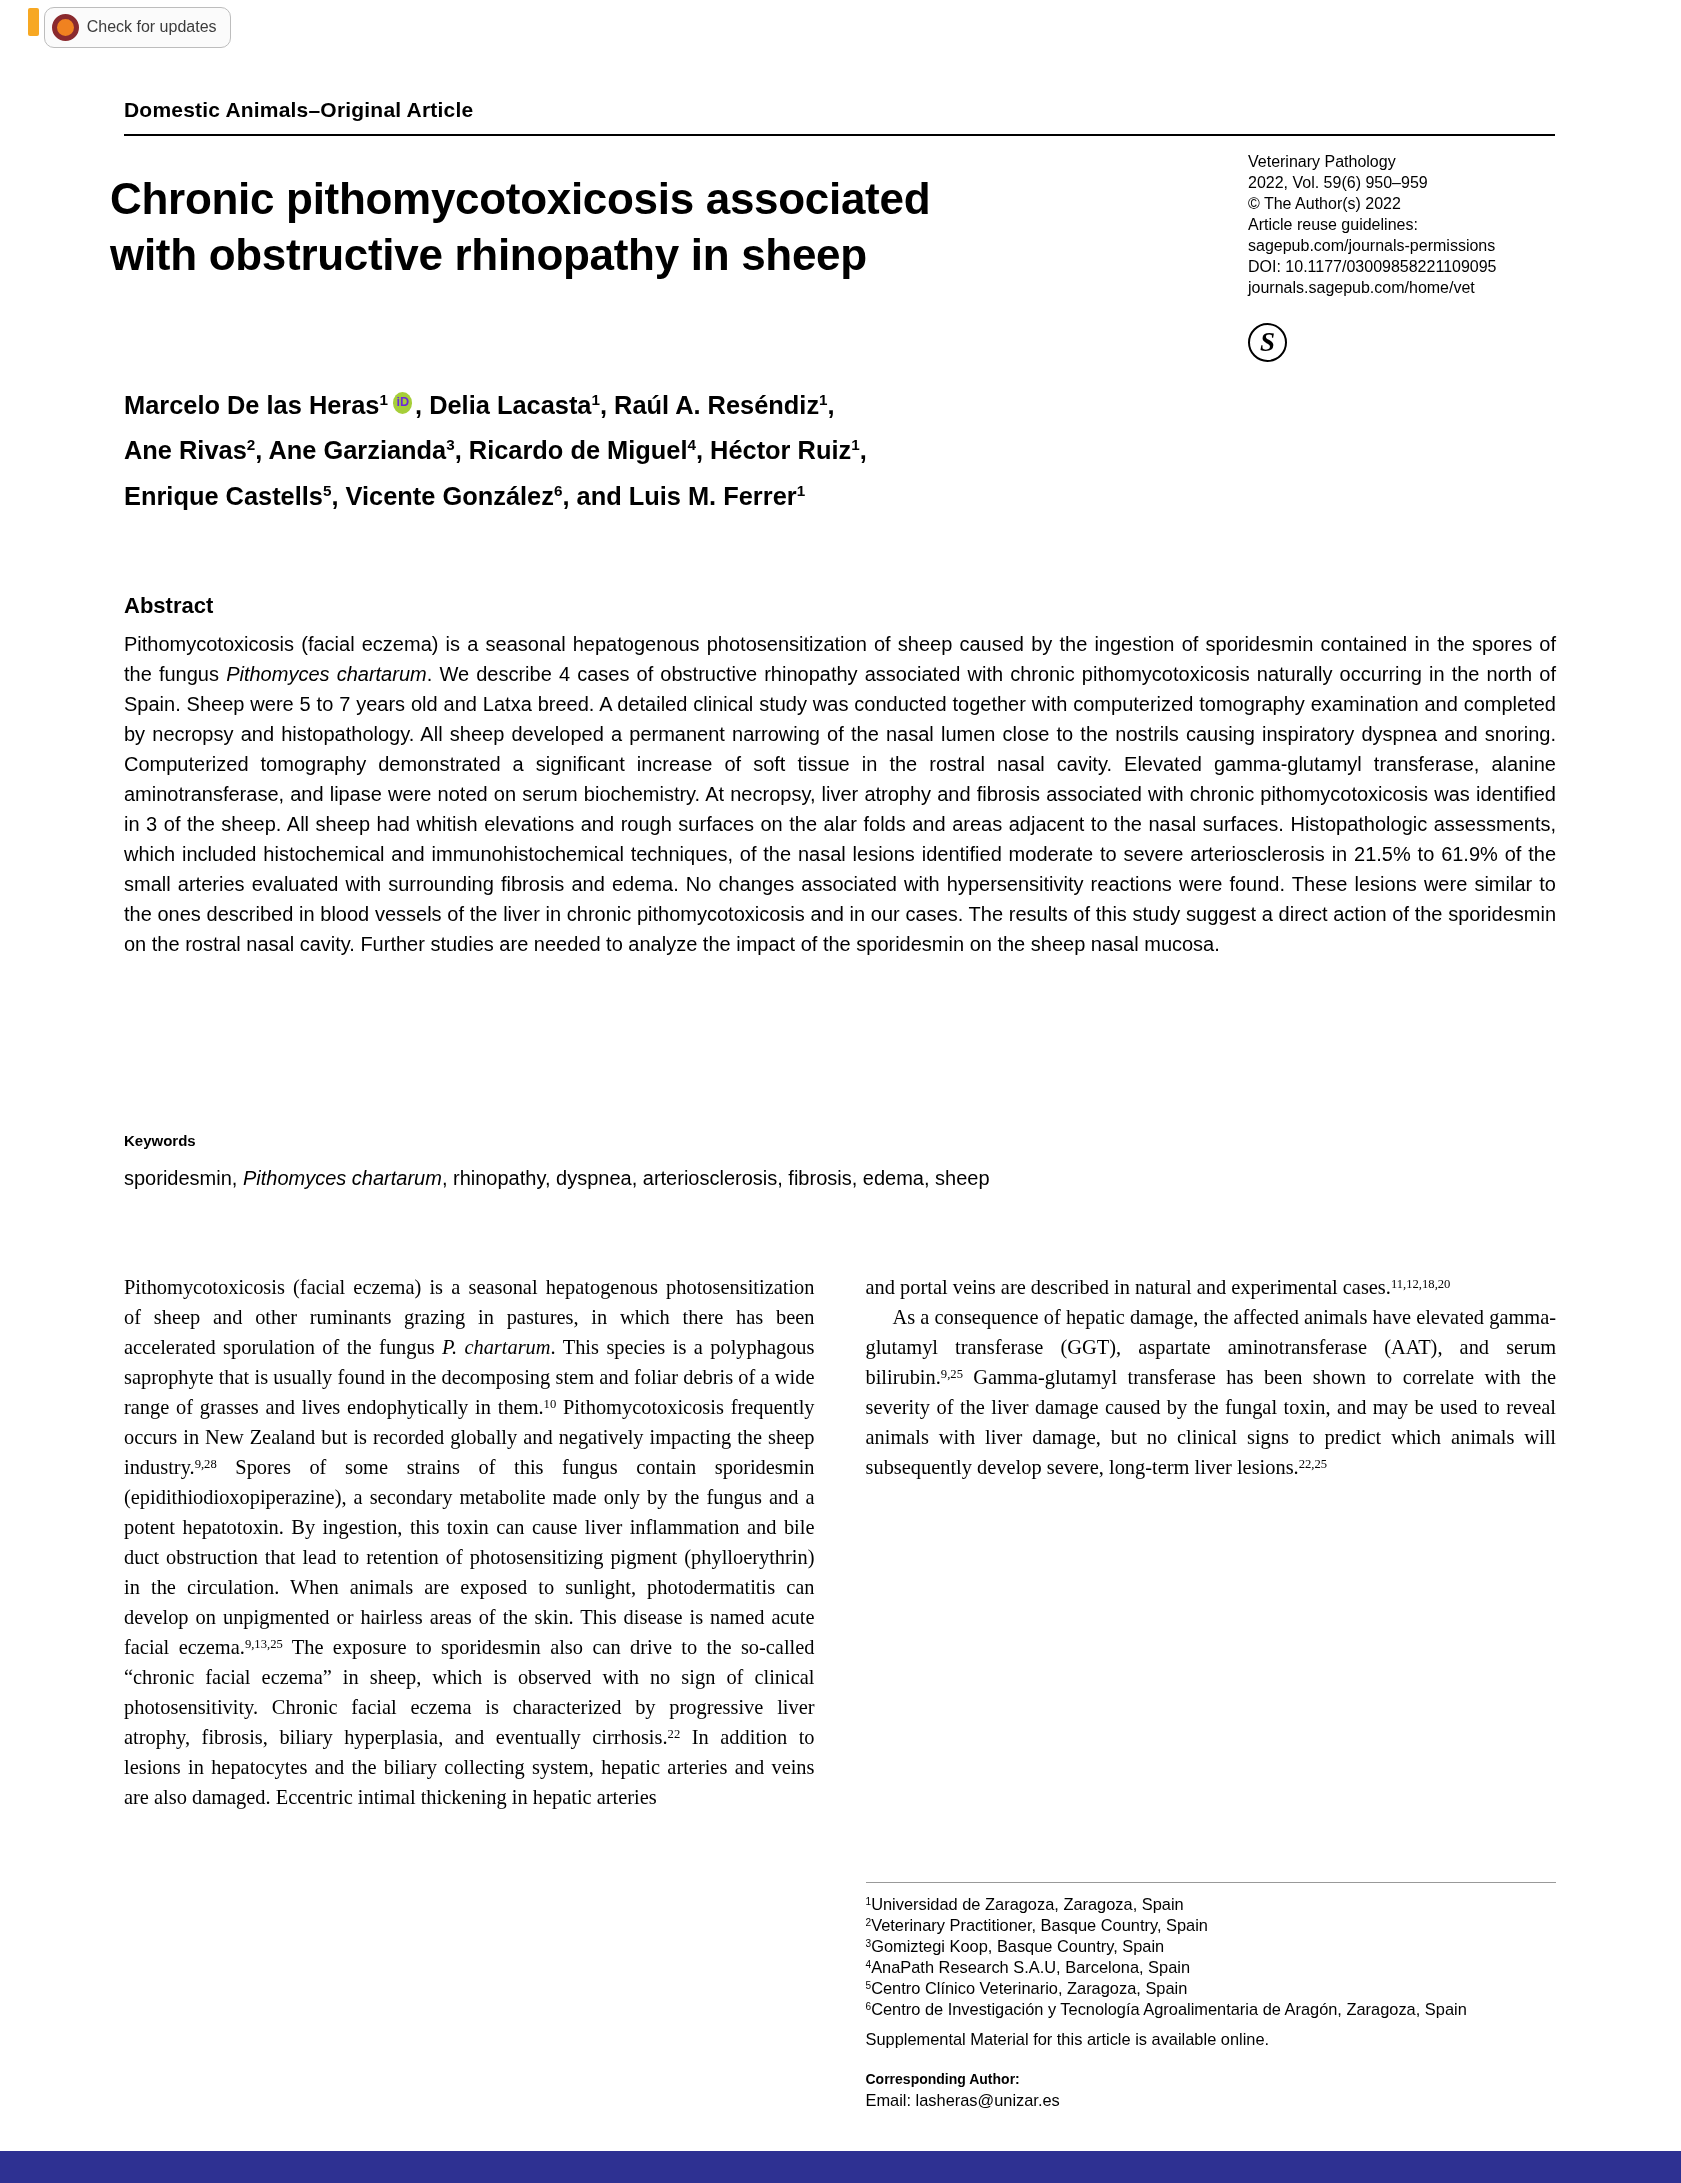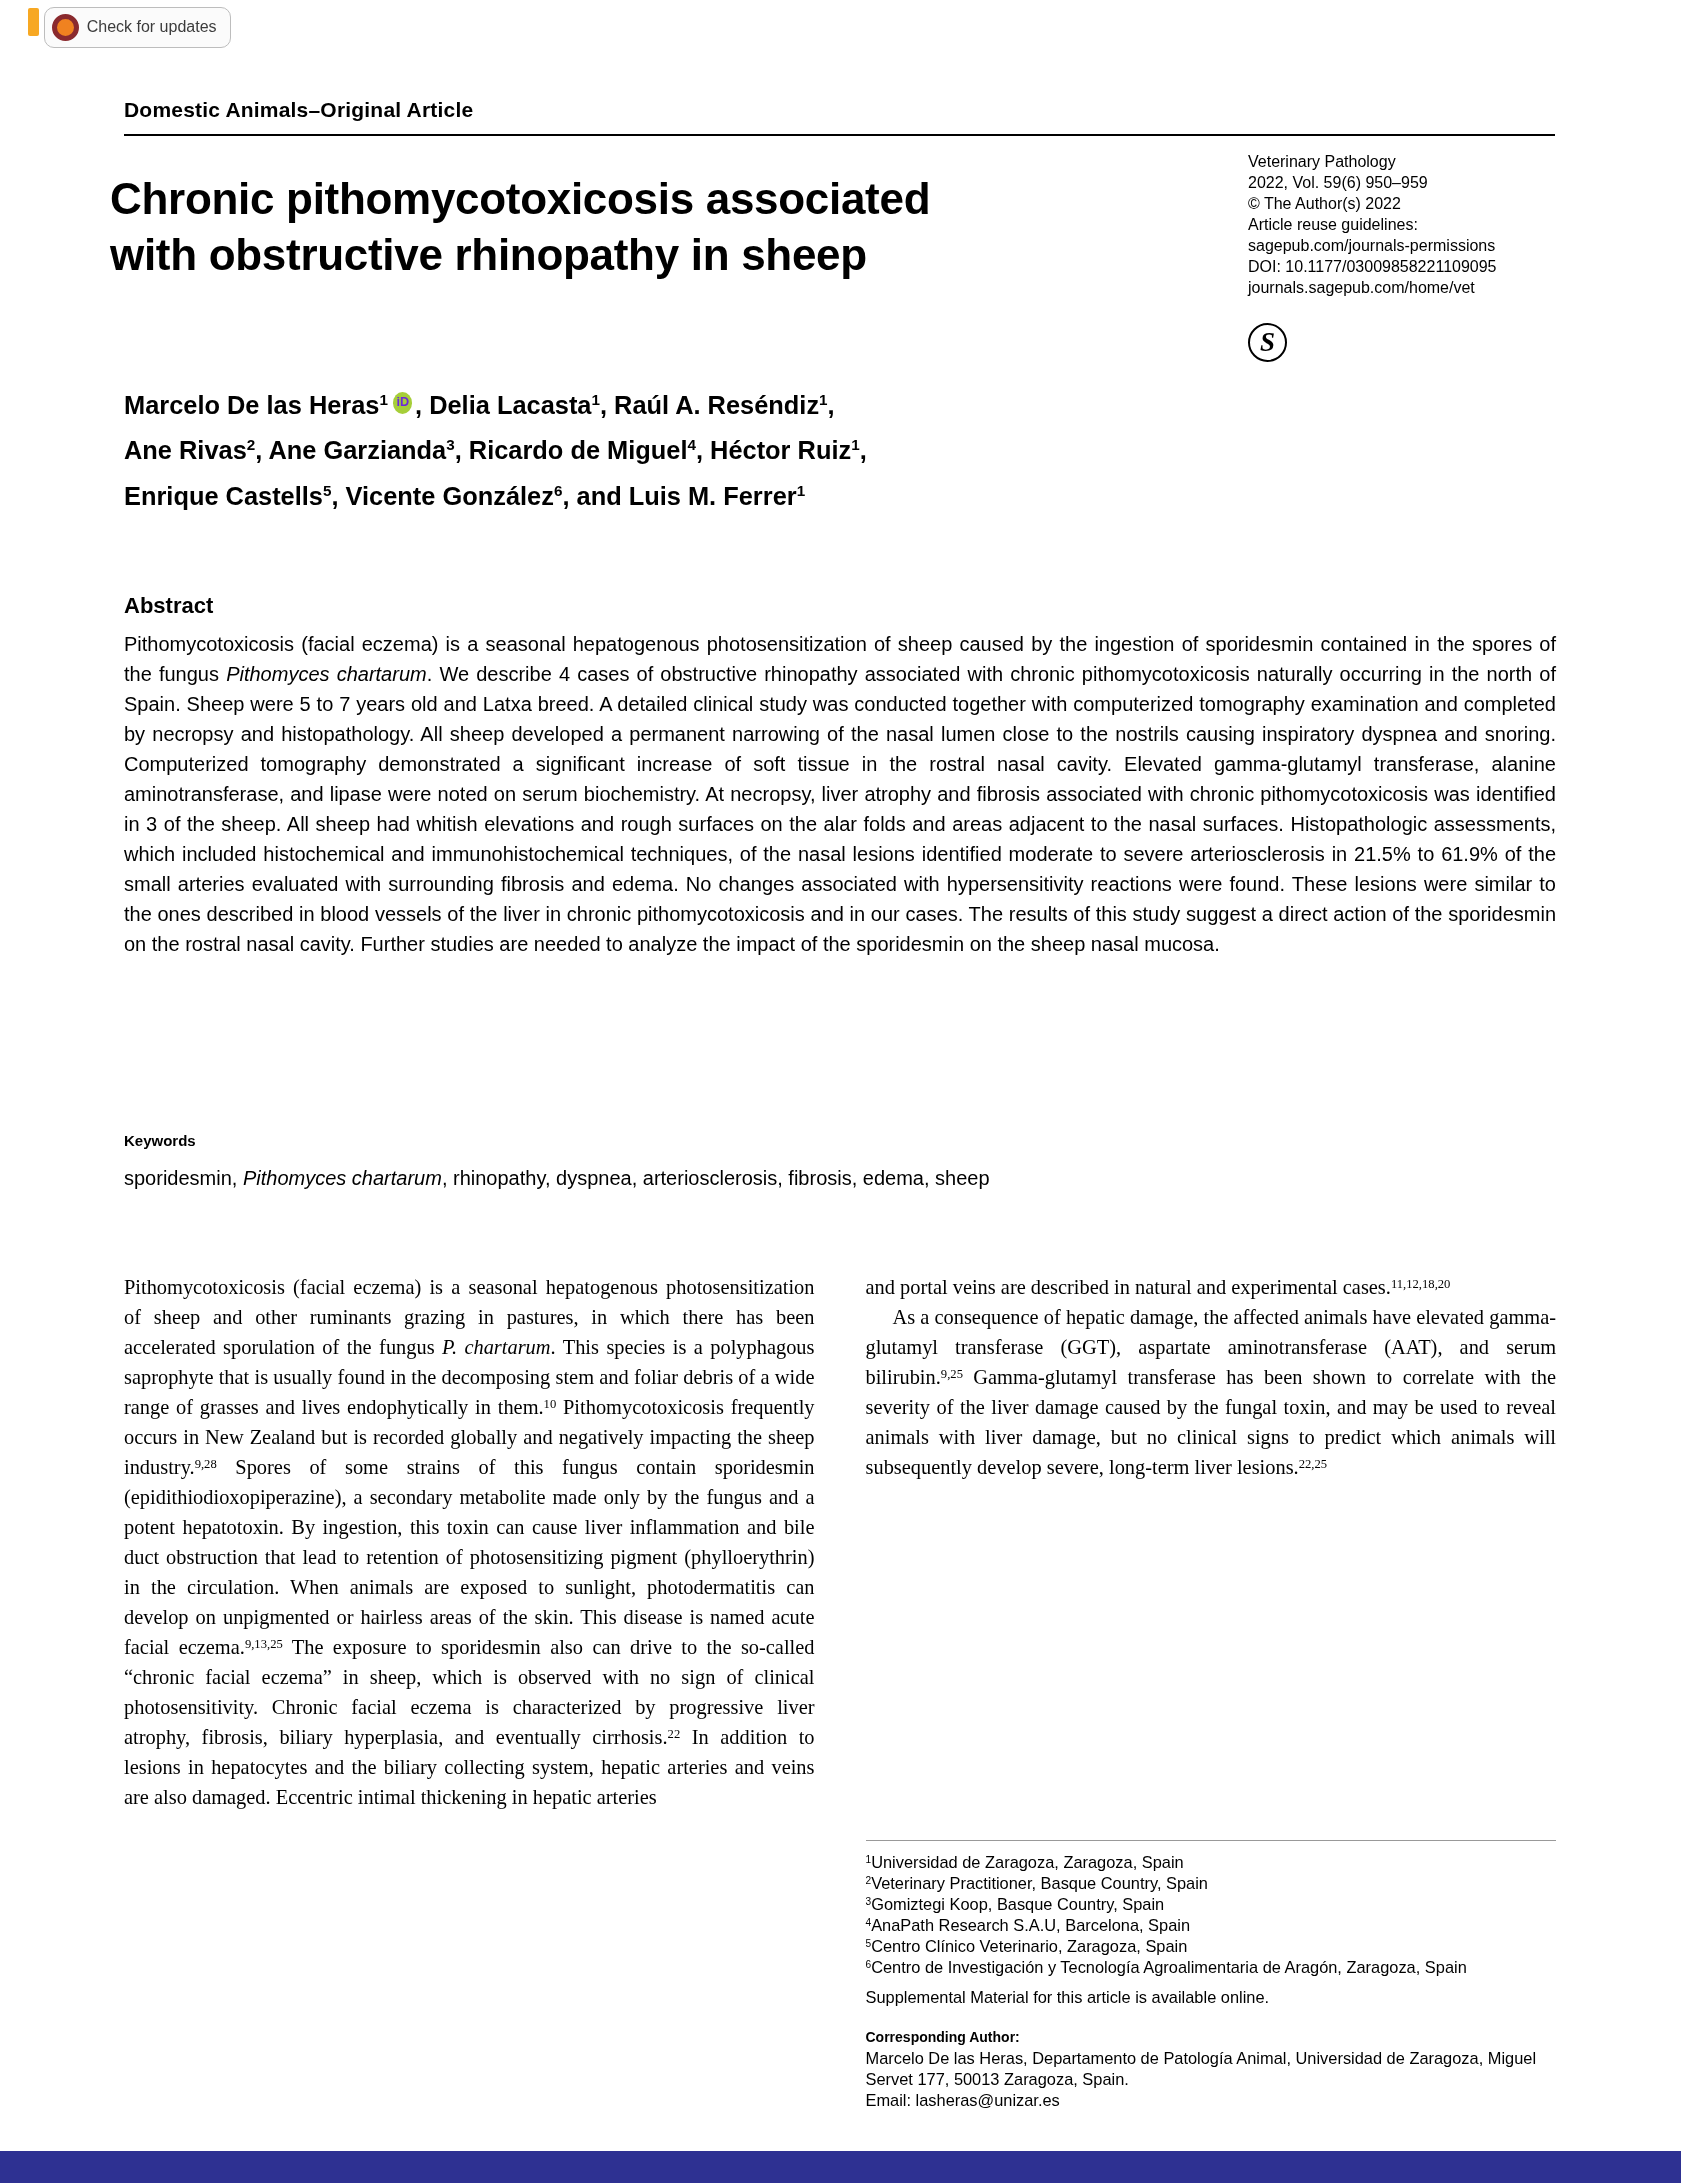--- a/index.html
+++ b/index.html
@@ -184,21 +184,20 @@
       <div class="footnotes">
         <div class="fn-rule"></div>
         <div class="aff"><sup>1</sup>Universidad de Zaragoza, Zaragoza, Spain</div>
         <div class="aff"><sup>2</sup>Veterinary Practitioner, Basque Country, Spain</div>
         <div class="aff"><sup>3</sup>Gomiztegi Koop, Basque Country, Spain</div>
         <div class="aff"><sup>4</sup>AnaPath Research S.A.U, Barcelona, Spain</div>
         <div class="aff"><sup>5</sup>Centro Clínico Veterinario, Zaragoza, Spain</div>
         <div class="aff"><sup>6</sup>Centro de Investigación y Tecnología Agroalimentaria de Aragón, Zaragoza, Spain</div>
         <div class="supplemental">Supplemental Material for this article is available online.</div>
         <div class="corr-heading">Corresponding Author:</div>
-        <div class="corr-text">Marcelo De las Heras, Departamento de Patología Animal, Universidad de Zaragoza, Miguel Servet 177, 50013 Zaragoza, Spain.</div>
         <div class="email">Email: lasheras@unizar.es</div>
       </div>
     </div>
   </div>
 
   <div class="footer-bar"></div>
 
 </div>
 
 

